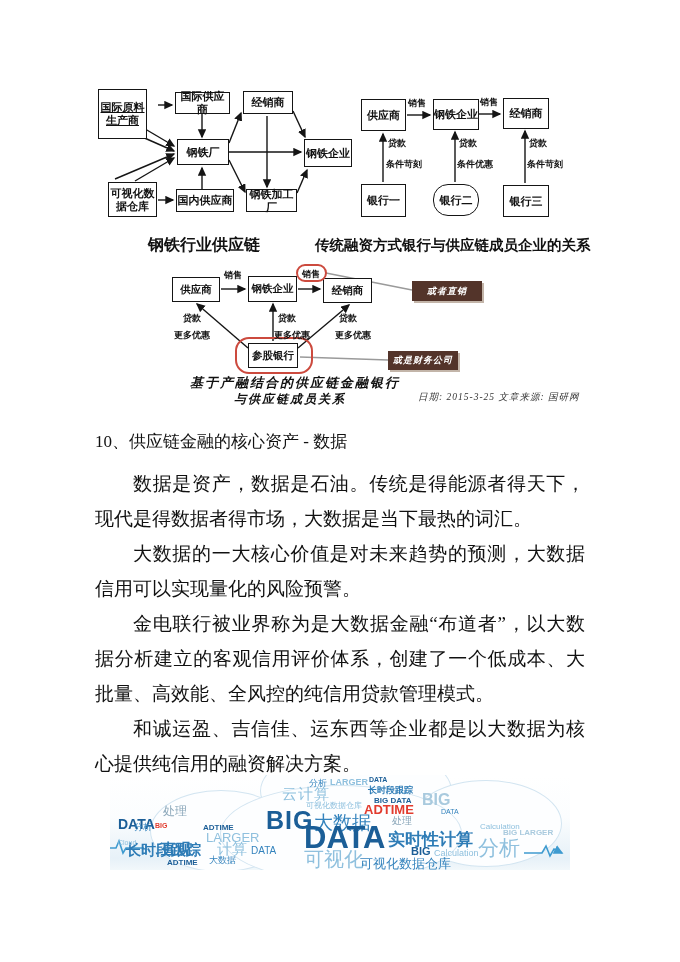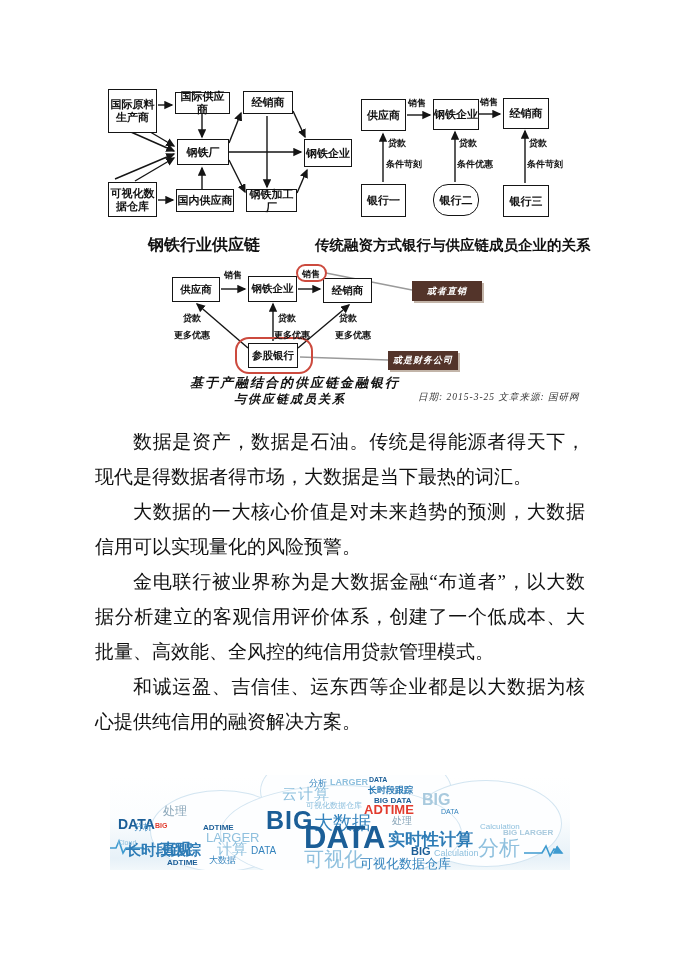--- a/index.html
+++ b/index.html
@@ -62,21 +62,21 @@
         <line x1="40" y1="96" x2="79" y2="73"></line>
         <line x1="20" y1="94" x2="79" y2="69"></line>
         <line x1="134" y1="58" x2="146" y2="28"></line>
         <line x1="134" y1="67" x2="206" y2="67"></line>
         <line x1="134" y1="75" x2="150" y2="107"></line>
         <line x1="198" y1="26" x2="210" y2="52"></line>
         <line x1="172" y1="31" x2="172" y2="102"></line>
         <line x1="202" y1="108" x2="212" y2="85"></line>
       </g>
     </svg>
-    <div class="node n11" style="left:13px;top:4px;width:49px;height:44px;">
+    <div class="node n11" style="left:3px;top:4px;width:49px;height:50px;text-decoration:underline;">
         <span>国际原料生产商</span>
       </div>
     <div class="node n11" style="left:80px;top:7px;width:55px;height:22px;">
         <span>国际供应商</span>
       </div>
     <div class="node n11" style="left:148px;top:6px;width:50px;height:23px;">
         <span>经销商</span>
       </div>
     <div class="node n11" style="left:82px;top:54px;width:52px;height:26px;">
         <span>钢铁厂</span>
@@ -183,20 +183,21 @@
     <span class="lbl" style="left:185px;top:69px;">更多优惠</span>
     <div class="callout" style="left:262px;top:21px;width:70px;height:20px;">或者直销</div>
     <div class="callout" style="left:238px;top:91px;width:70px;height:19px;">或是财务公司</div>
     <span class="kai" style="position:absolute;left:40px;top:114px;font-size:13px;">基于产融结合的供应链金融银行</span>
     <span class="kai" style="position:absolute;left:84px;top:131px;font-size:12px;">与供应链成员关系</span>
   </div>
 
   <div class="src-line">日期: 2015-3-25  文章来源: 国研网</div>
 
   <div class="article">
+    <h2>10、供应链金融的核心资产 - 数据</h2>
     <p>数据是资产，数据是石油。传统是得能源者得天下，现代是得数据者得市场，大数据是当下最热的词汇。</p>
     <p>大数据的一大核心价值是对未来趋势的预测，大数据信用可以实现量化的风险预警。</p>
     <p>金电联行被业界称为是大数据金融“布道者”，以大数据分析建立的客观信用评价体系，创建了一个低成本、大批量、高效能、全风控的纯信用贷款管理模式。</p>
     <p>和诚运盈、吉信佳、运东西等企业都是以大数据为核心提供纯信用的融资解决方案。</p>
   </div>
 
   <div class="wordcloud">
     <div class="puff" style="left:150px;top:-30px;width:190px;height:90px;"></div>
     <div class="puff" style="left:40px;top:15px;width:140px;height:80px;"></div>
     <div class="puff" style="left:300px;top:5px;width:150px;height:85px;"></div>

